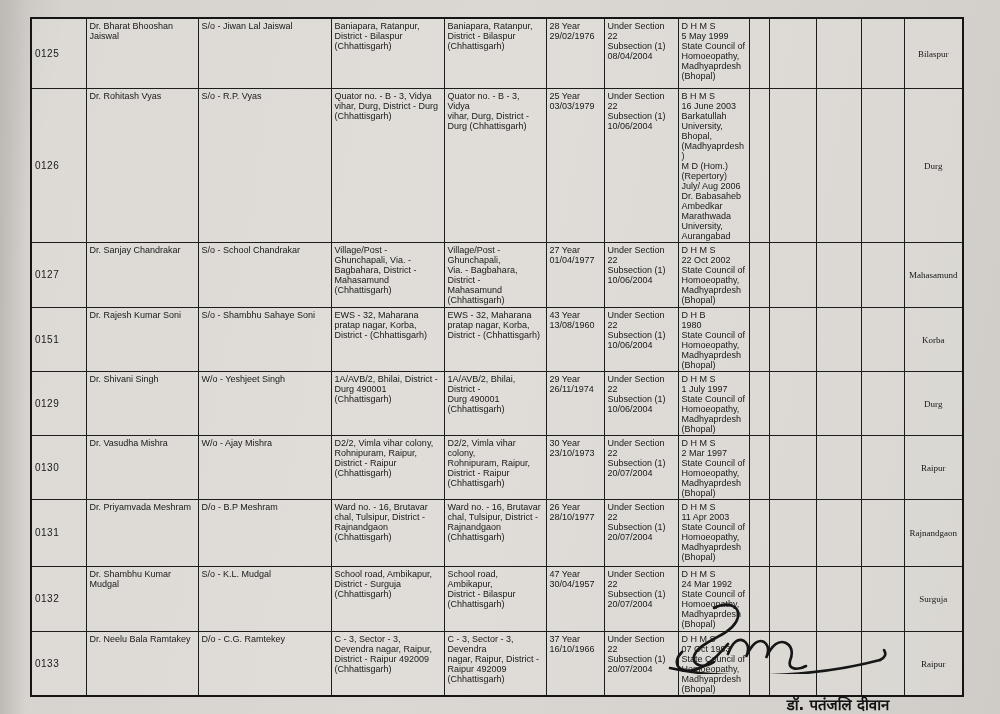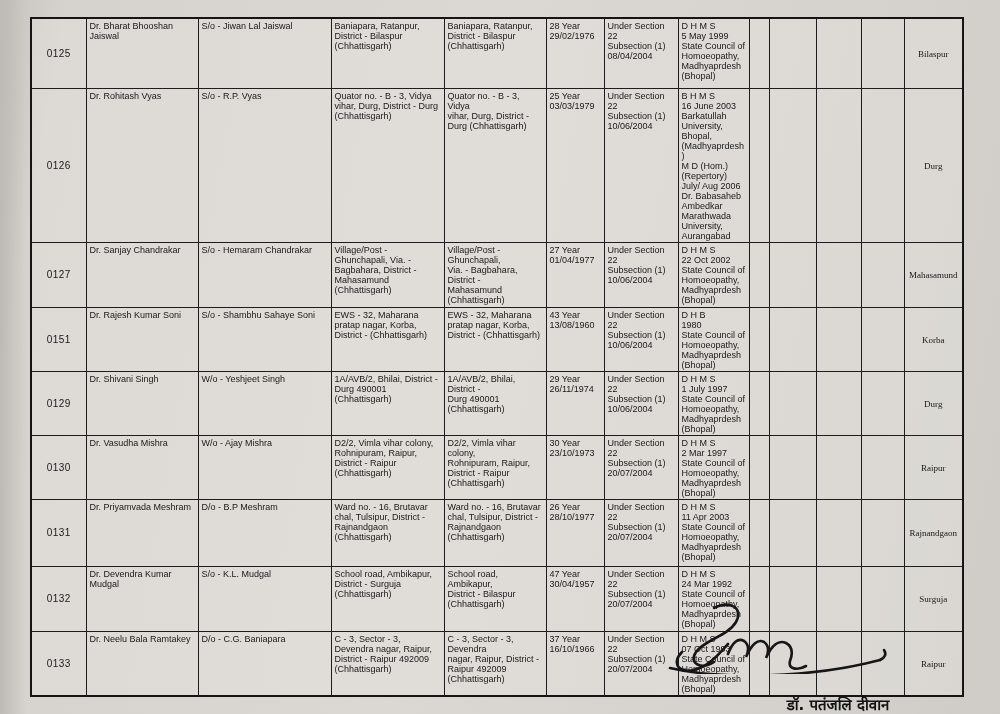--- a/index.html
+++ b/index.html
@@ -13,21 +13,21 @@
   table.register{
     position:absolute;left:30px;top:17px;width:932px;
     border-collapse:collapse;table-layout:fixed;
     border:2px solid #151515;background:rgba(235,233,228,0.35);
   }
   td{
     border:1.5px solid #1d1d1d;vertical-align:top;
     padding:2px 3px 1px 3px;font-size:9px;line-height:10px;
     white-space:pre-line;overflow:hidden;word-wrap:break-word;
   }
-  td.c-reg{vertical-align:middle;text-align:center;font-size:10px;letter-spacing:.5px;}
+  td.c-reg{vertical-align:middle;font-size:10px;letter-spacing:.5px;}
   td.c-district{vertical-align:middle;text-align:center;font-family:Liberation Serif, serif;}
   td.c-empty{padding:0;}
   .sig-wrap{position:absolute;left:652px;top:598px;width:250px;height:76px;pointer-events:none;}
   .footer-block{position:absolute;left:688px;top:696px;width:300px;text-align:center;
     font-family:"DejaVu Sans",sans-serif;color:#131313;}
   .footer-name{font-size:15px;font-weight:bold;line-height:18px;}
   .footer-title{font-size:12px;line-height:15px;}
   .footer-org{font-size:15px;font-weight:bold;line-height:18px;}
 </style>
 </head>
@@ -105,21 +105,21 @@
 Aurangabad</td>
       <td class="c-empty"></td>
       <td class="c-empty"></td>
       <td class="c-empty"></td>
       <td class="c-empty"></td>
       <td class="c-district">Durg</td>
     </tr>
     <tr style="height:65px">
       <td class="c-reg">0127</td>
       <td>Dr. Sanjay Chandrakar</td>
-      <td>S/o - Hemaram Chandrakar</td>
+      <td>S/o - School Chandrakar</td>
       <td>Village/Post - Ghunchapali, Via. - Bagbahara, District - Mahasamund  (Chhattisgarh)</td>
       <td>Village/Post - Ghunchapali,
 Via. - Bagbahara, District -
 Mahasamund
 (Chhattisgarh)</td>
       <td>27 Year
 01/04/1977</td>
       <td>Under Section 22
 Subsection (1)
 10/06/2004</td>
@@ -232,21 +232,21 @@
 Madhyaprdesh
 (Bhopal)</td>
       <td class="c-empty"></td>
       <td class="c-empty"></td>
       <td class="c-empty"></td>
       <td class="c-empty"></td>
       <td class="c-district">Rajnandgaon</td>
     </tr>
     <tr style="height:65px">
       <td class="c-reg">0132</td>
-      <td>Dr. Devendra Kumar Mudgal</td>
+      <td>Dr. Shambhu Kumar Mudgal</td>
       <td>S/o - K.L. Mudgal</td>
       <td>School road,  Ambikapur, District - Surguja (Chhattisgarh)</td>
       <td>School road,  Ambikapur,
 District - Bilaspur
 (Chhattisgarh)</td>
       <td>47 Year
 30/04/1957</td>
       <td>Under Section 22
 Subsection (1)
 20/07/2004</td>
@@ -258,21 +258,21 @@
 (Bhopal)</td>
       <td class="c-empty"></td>
       <td class="c-empty"></td>
       <td class="c-empty"></td>
       <td class="c-empty"></td>
       <td class="c-district">Surguja</td>
     </tr>
     <tr style="height:63px">
       <td class="c-reg">0133</td>
       <td>Dr. Neelu Bala Ramtakey</td>
-      <td>D/o - C.G. Baniapara</td>
+      <td>D/o - C.G. Ramtekey</td>
       <td>C - 3, Sector - 3, Devendra nagar, Raipur, District - Raipur 492009 (Chhattisgarh)</td>
       <td>C - 3, Sector - 3, Devendra
 nagar, Raipur, District -
 Raipur 492009
 (Chhattisgarh)</td>
       <td>37 Year
 16/10/1966</td>
       <td>Under Section 22
 Subsection (1)
 20/07/2004</td>

